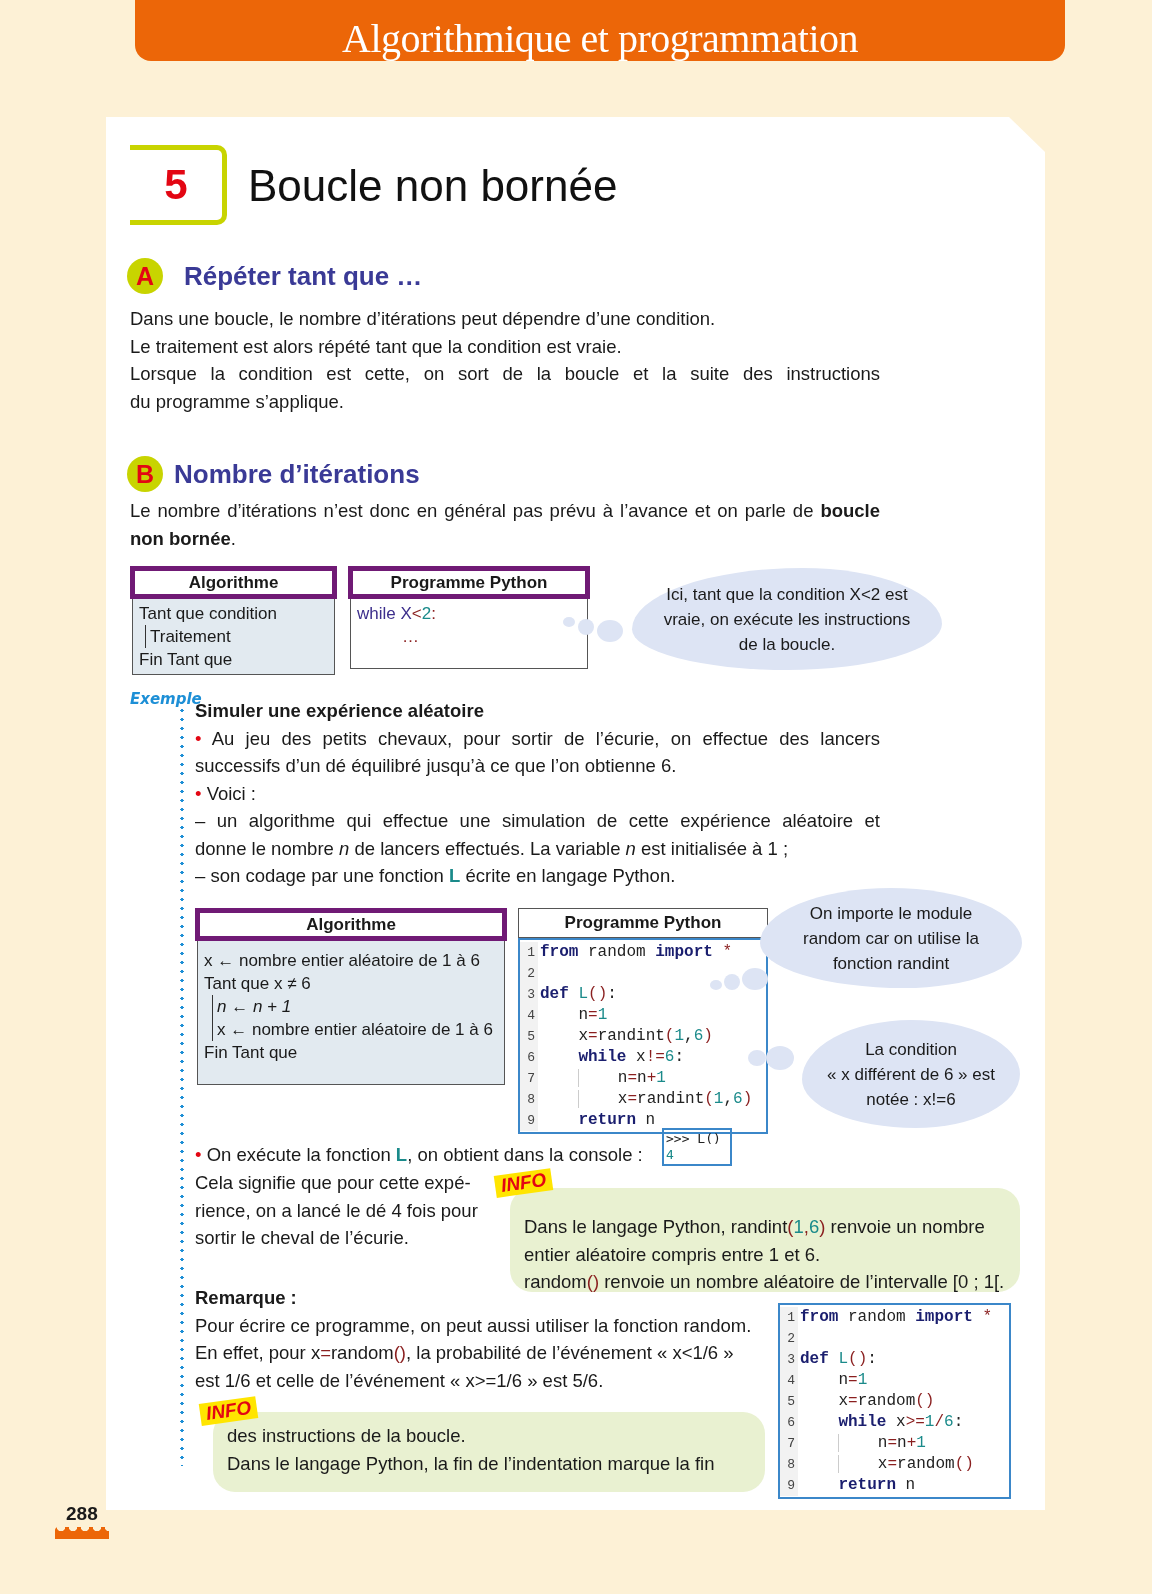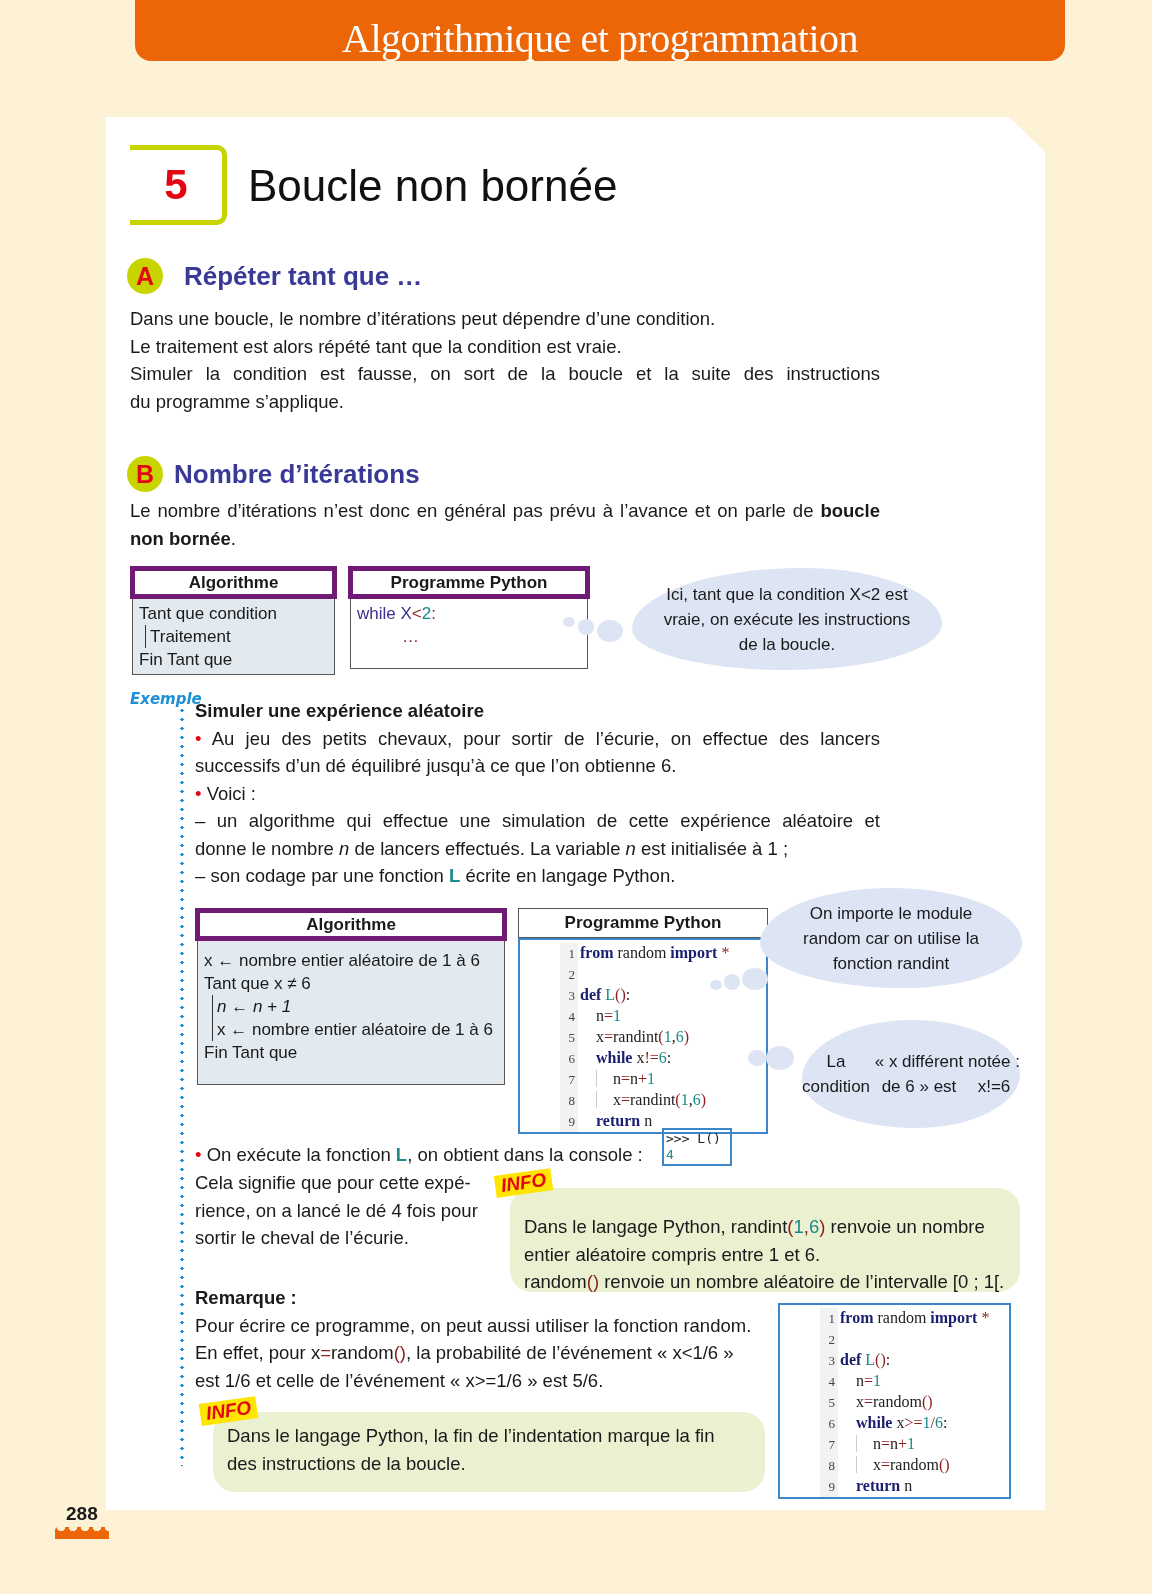--- a/index.html
+++ b/index.html
@@ -103,22 +103,22 @@
   .dots {
     left: 180px; top: 706px; width: 4px; height: 760px;
     background-image: radial-gradient(circle, #1d8fd6 1.6px, transparent 1.8px);
     background-size: 4px 9px;
     background-repeat: repeat-y;
   }
 
   
   .code {
     border: 2px solid #3b87c9; background: #fff;
-    font-family: Liberation Serif, serif;
-    font-size: 16px; line-height: 21px; color: #222; padding-left: 40px;
+    font-family: Liberation Mono, monospace;
+    font-size: 16px; line-height: 21px; color: #222;
   }
   .code .ln {
     display: inline-block; width: 18px; text-align: right; color: #444;
     font-size: 13px; background: #f2f2f2; padding-right: 3px; margin-right: 2px;
   }
   .code .row { white-space: pre; height: 21px; }
   .kw { color: #1a1e6e; font-weight: bold; }
   .fn { color: #1a8a8a; }
   .num { color: #1a8a8a; }
   .op { color: #8a1f1f; }
@@ -163,21 +163,21 @@
 
 <div class="abs chap-box"></div>
 <div class="abs chap-num">5</div>
 <div class="abs chap-title">Boucle non bornée</div>
 
 <div class="abs sec-badge" style="left:127px;top:258px;">A</div>
 <div class="abs sec-title" style="left:184px;top:258px;">Répéter tant que …</div>
 <div class="abs para" style="left:130px;top:305px;width:750px;">
   <div>Dans une boucle, le nombre d’itérations peut dépendre d’une condition.</div>
   <div>Le traitement est alors répété tant que la condition est vraie.</div>
-  <div class="just-full">Simuler la condition est fausse, on sort de la boucle et la suite des instructions</div>
+  <div class="just-full">Lorsque la condition est cette, on sort de la boucle et la suite des instructions</div>
   <div>du programme s’applique.</div>
 </div>
 
 <div class="abs sec-badge" style="left:127px;top:456px;">B</div>
 <div class="abs sec-title" style="left:174px;top:456px;">Nombre d’itérations</div>
 <div class="abs para" style="left:130px;top:497px;width:750px;">
   <div class="just-full"><span>Le nombre d’itérations n’est donc en général pas prévu à l’avance et on parle de </span><b>boucle</b></div>
   <div><b>non bornée</b><span>.</span></div>
 </div>
 
@@ -259,21 +259,21 @@
   <div class="row"><span class="ln">9</span>    <span class="kw">return</span> n</div>
 </div>
 
 <div class="bubble" style="left:710px;top:980px;width:12px;height:10px;"></div>
 <div class="bubble" style="left:724px;top:974px;width:16px;height:16px;"></div>
 <div class="bubble" style="left:742px;top:968px;width:26px;height:22px;"></div>
 <div class="abs cloud" style="left:760px;top:888px;width:262px;height:100px;border-radius:50% 50% 45% 55% / 55% 55% 45% 45%;padding:0 20px;">On importe le module random car on utilise la fonction randint</div>
 
 <div class="bubble" style="left:748px;top:1050px;width:18px;height:16px;"></div>
 <div class="bubble" style="left:766px;top:1046px;width:28px;height:24px;"></div>
-<div class="abs cloud" style="left:802px;top:1020px;width:218px;height:108px;border-radius:50% 50% 48% 52% / 55% 50% 50% 45%;flex-direction:row;">
+<div class="abs cloud" style="left:802px;top:1020px;width:218px;height:108px;border-radius:50% 50% 48% 52% / 55% 50% 50% 45%;flex-direction:column;">
   <div>La condition</div>
   <div>« x différent de 6 » est</div>
   <div>notée : x!=6</div>
 </div>
 
 <div class="abs para" style="left:195px;top:1141px;">
   <span class="red">• </span><span>On exécute la fonction </span><span class="bold-teal">L</span><span>, on obtient dans la console :</span>
 </div>
 <div class="abs console">
   <div><span>&gt;&gt;&gt; L()</span></div>
@@ -306,19 +306,19 @@
   <div class="row"><span class="ln">3</span><span class="kw">def</span> <span class="fn">L</span><span class="op">()</span>:</div>
   <div class="row"><span class="ln">4</span>    n<span class="op">=</span><span class="num">1</span></div>
   <div class="row"><span class="ln">5</span>    x<span class="op">=</span>random<span class="op">()</span></div>
   <div class="row"><span class="ln">6</span>    <span class="kw">while</span> x<span class="op">&gt;=</span><span class="num">1</span><span class="op">/</span><span class="num">6</span>:</div>
   <div class="row"><span class="ln">7</span>    <span class="indent-guide">   </span> n<span class="op">=</span>n<span class="op">+</span><span class="num">1</span></div>
   <div class="row"><span class="ln">8</span>    <span class="indent-guide">   </span> x<span class="op">=</span>random<span class="op">()</span></div>
   <div class="row"><span class="ln">9</span>    <span class="kw">return</span> n</div>
 </div>
 
 <div class="abs info-box" style="left:213px;top:1412px;width:552px;height:80px;padding:10px 14px 0 14px;">
+  <div>des instructions de la boucle.</div>
   <div>Dans le langage Python, la fin de l’indentation marque la fin</div>
-  <div>des instructions de la boucle.</div>
 </div>
 <div class="abs info-tag" style="left:200px;top:1400px;">INFO</div>
 
 <div class="abs page-num">288</div>
 <div class="abs page-wave"></div>
 
 </body></html>

